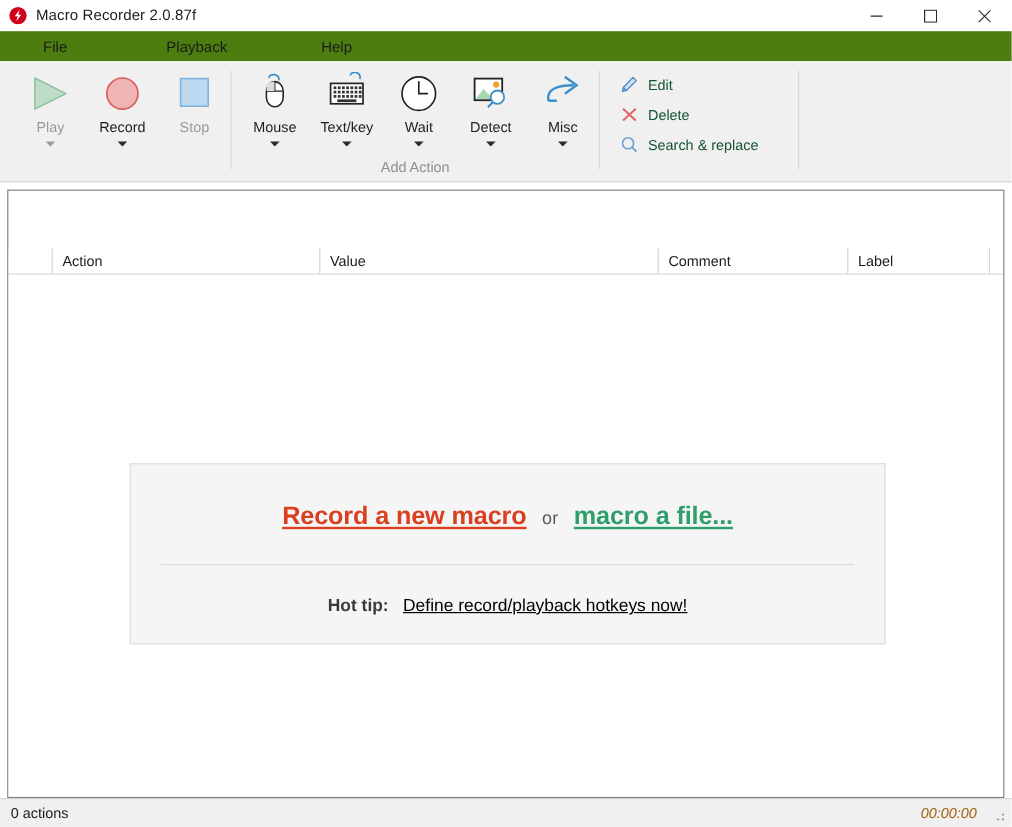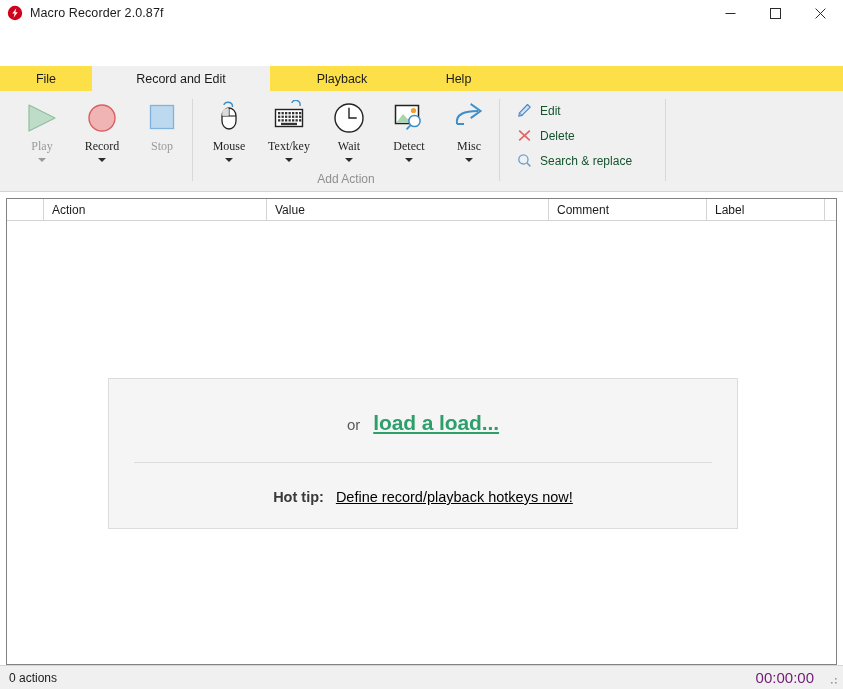--- a/index.html
+++ b/index.html
@@ -59,26 +59,25 @@
     display: flex;
     align-items: center;
     justify-content: center;
     cursor: default;
   }
   .win-btn svg { display: block; }
 
   
   .tabstrip {
     height: 25px;
-    background: #fde047;
+    background: #4d7c0f;
     display: flex;
     align-items: stretch;
     flex: 0 0 auto;
     position: relative;
-    margin-top: 40px;
   }
   .tab {
     display: flex;
     align-items: center;
     justify-content: center;
     font-size: 12.5px;
     color: #1b1b1b;
     cursor: default;
     background: transparent;
     padding: 0 6px;
@@ -115,21 +114,20 @@
     height: 82px;
   }
   .big-btn {
     width: 60px;
     padding-top: 9px;
     display: flex;
     flex-direction: column;
     align-items: center;
     cursor: default;
     box-sizing: border-box;
-    font-family: Liberation Serif, serif;
   }
   .big-btn .glyph {
     height: 36px;
     display: flex;
     align-items: center;
     justify-content: center;
   }
   .big-btn .lbl {
     font-size: 12px;
     color: #1f1f1f;
@@ -216,20 +214,21 @@
     position: relative;
     overflow: hidden;
   }
   .grid-header {
     height: 22px;
     display: flex;
     border-bottom: 1px solid #d4d4d4;
     background: #ffffff;
     flex: 0 0 auto;
     box-sizing: border-box;
+    margin-top: 48px;
   }
   .gh {
     display: flex;
     align-items: center;
     font-size: 12px;
     color: #1b1b1b;
     padding-left: 8px;
     border-right: 1px solid #d4d4d4;
     box-sizing: border-box;
     height: 21px;
@@ -324,22 +323,23 @@
     box-sizing: border-box;
   }
   .status-left {
     margin-left: 9px;
     font-size: 12px;
     color: #1b1b1b;
   }
   .status-time {
     position: absolute;
     right: 29px;
-    font-size: 15px;
-    color: #701a75;
+    font-size: 12px;
+    color: #a16207;
+    font-style: italic;
   }
   .grip {
     position: absolute;
     right: 4px;
     bottom: 3px;
     width: 12px;
     height: 12px;
   }
 </style>
 </head>
@@ -372,23 +372,20 @@
           <line x1="0.6" y1="0.6" x2="10.4" y2="10.4" stroke="#2b2b2b" stroke-width="1"></line>
           <line x1="10.4" y1="0.6" x2="0.6" y2="10.4" stroke="#2b2b2b" stroke-width="1"></line>
         </svg>
       </div>
     </div>
   </div>
 
   <div class="tabstrip">
     <div class="tab tab-file">
       <span>File</span>
-    </div>
-    <div class="tab tab-record active">
-      <span>Record and Edit</span>
     </div>
     <div class="tab tab-playback">
       <span>Playback</span>
     </div>
     <div class="tab tab-help">
       <span>Help</span>
     </div>
   </div>
 
   <div class="ribbon">
@@ -562,22 +559,23 @@
       <div class="gh c-value">Value</div>
       <div class="gh c-comment">Comment</div>
       <div class="gh c-label">Label</div>
       <div class="gh last"></div>
     </div>
 
     <div class="grid-body">
 
       <div class="center-panel">
         <div class="cta-row">
+          <span class="cta-record">Record a new macro</span>
           <span class="cta-or">or</span>
-          <span class="cta-load">load a load...</span>
+          <span class="cta-load">macro a file...</span>
         </div>
         <div class="panel-divider"></div>
         <div class="tip-row">
           <span class="tip-label">Hot tip:</span>
           <span class="tip-link">Define record/playback hotkeys now!</span>
         </div>
       </div>
 
     </div>
   </div>

